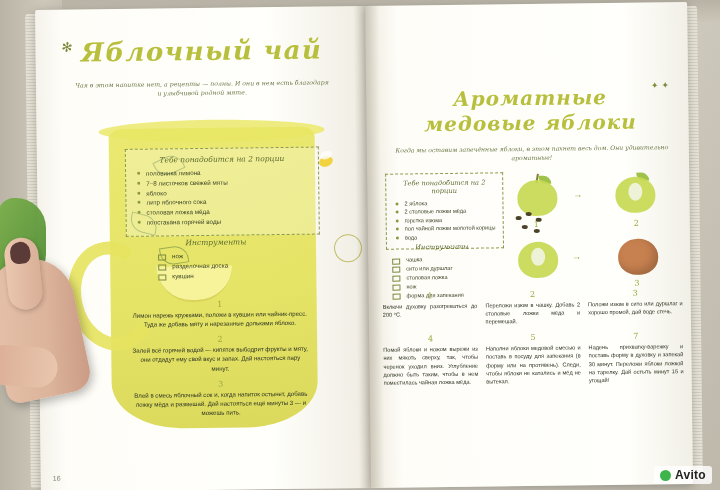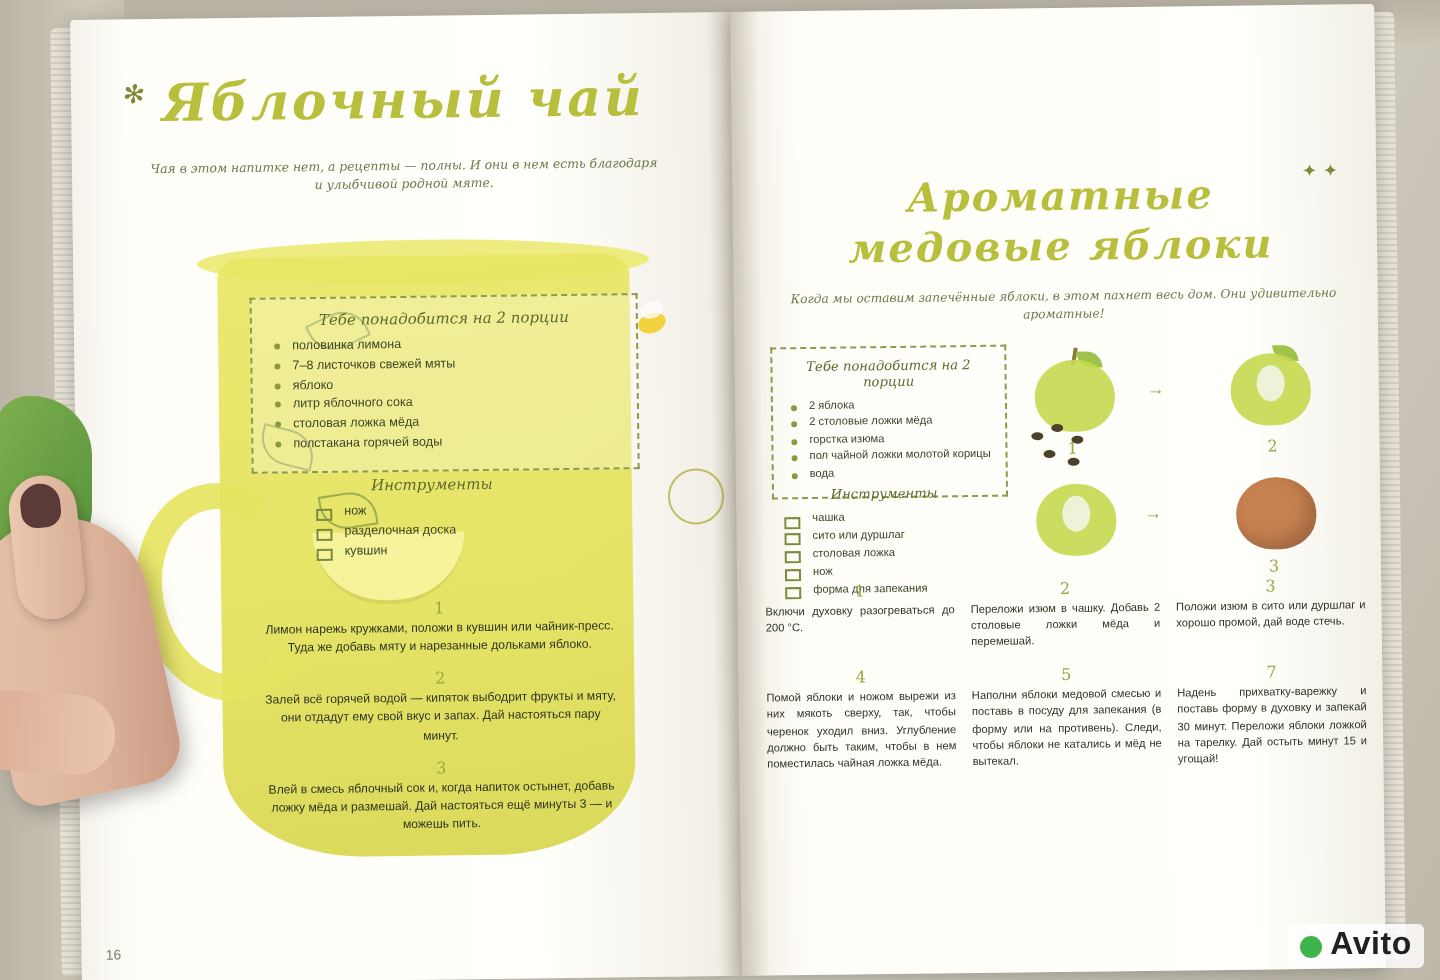--- a/index.html
+++ b/index.html
@@ -452,21 +452,21 @@
   .watermark {
     position: absolute;
     right: 8px;
     bottom: 6px;
     display: flex;
     align-items: center;
     gap: 4px;
     background: rgba(255,255,255,.82);
     border-radius: 3px;
     padding: 2px 6px;
-    font-size: 16px;
+    font-size: 12px;
     font-weight: bold;
     color: #222;
     letter-spacing: .3px;
   }
   .wm-dot {
     width: 11px; height: 11px;
     border-radius: 50%;
     background: #3db54a;
     display: inline-block;
   }

